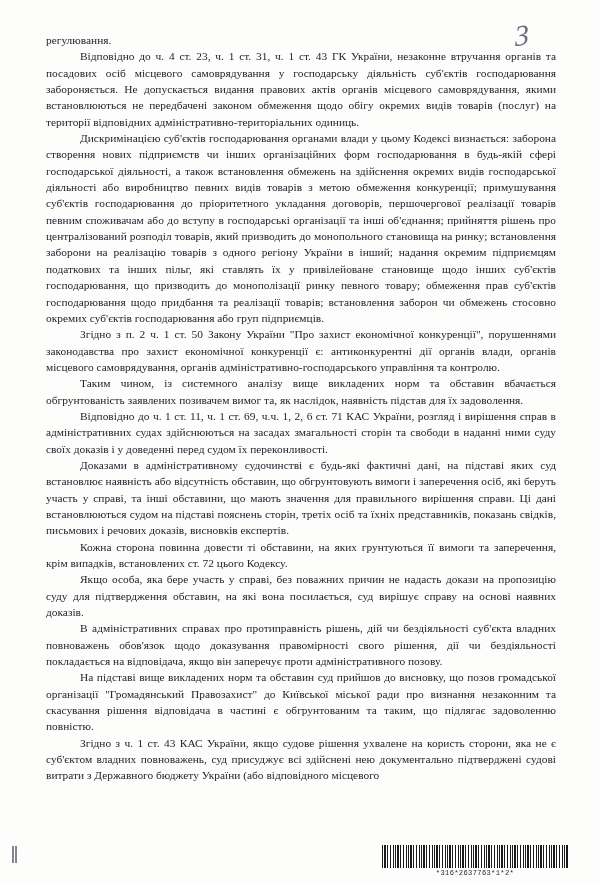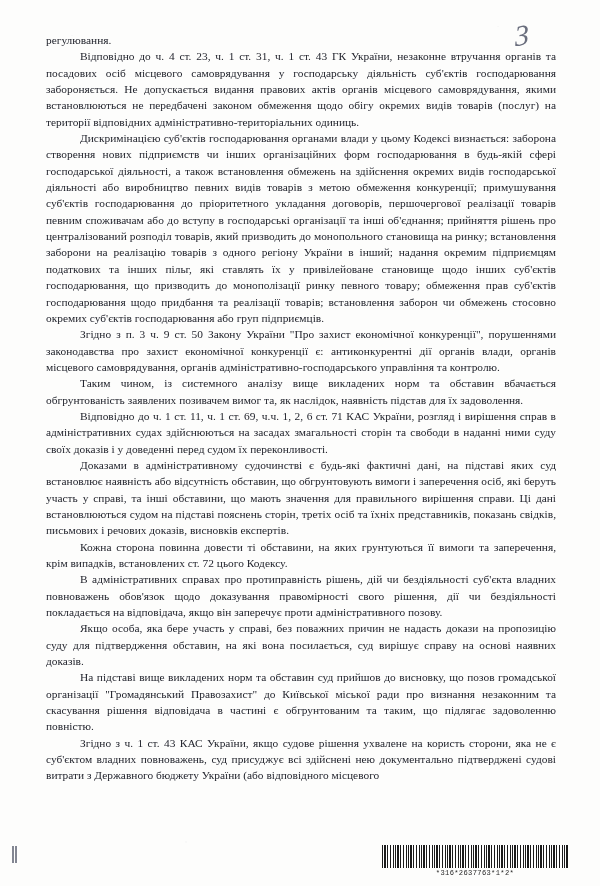--- a/index.html
+++ b/index.html
@@ -121,27 +121,27 @@
 <div class="page">
 
   <div class="paper-noise"></div>
 
   <div class="page-number-mark">3</div>
 
   <div class="body-text">
     <p class="no-indent">регулювання.</p>
     <p>Відповідно до ч. 4 ст. 23, ч. 1 ст. 31, ч. 1 ст. 43 ГК України, незаконне втручання органів та посадових осіб місцевого самоврядування у господарську діяльність суб'єктів господарювання забороняється. Не допускається видання правових актів органів місцевого самоврядування, якими встановлюються не передбачені законом обмеження щодо обігу окремих видів товарів (послуг) на території відповідних адміністративно-територіальних одиниць.</p>
     <p>Дискримінацією суб'єктів господарювання органами влади у цьому Кодексі визнається: заборона створення нових підприємств чи інших організаційних форм господарювання в будь-якій сфері господарської діяльності, а також встановлення обмежень на здійснення окремих видів господарської діяльності або виробництво певних видів товарів з метою обмеження конкуренції; примушування суб'єктів господарювання до пріоритетного укладання договорів, першочергової реалізації товарів певним споживачам або до вступу в господарські організації та інші об'єднання; прийняття рішень про централізований розподіл товарів, який призводить до монопольного становища на ринку; встановлення заборони на реалізацію товарів з одного регіону України в інший; надання окремим підприємцям податкових та інших пільг, які ставлять їх у привілейоване становище щодо інших суб'єктів господарювання, що призводить до монополізації ринку певного товару; обмеження прав суб'єктів господарювання щодо придбання та реалізації товарів; встановлення заборон чи обмежень стосовно окремих суб'єктів господарювання або груп підприємців.</p>
-    <p>Згідно з п. 3 ч. 9 ст. 50 Закону України "Про захист економічної конкуренції", порушеннями законодавства про захист економічної конкуренції є: антиконкурентні дії органів влади, органів місцевого самоврядування, органів адміністративно-господарського управління та контролю.</p>
+    <p>Згідно з п. 2 ч. 1 ст. 50 Закону України "Про захист економічної конкуренції", порушеннями законодавства про захист економічної конкуренції є: антиконкурентні дії органів влади, органів місцевого самоврядування, органів адміністративно-господарського управління та контролю.</p>
     <p>Таким чином, із системного аналізу вище викладених норм та обставин вбачається обгрунтованість заявлених позивачем вимог та, як наслідок, наявність підстав для їх задоволення.</p>
     <p>Відповідно до ч. 1 ст. 11, ч. 1 ст. 69, ч.ч. 1, 2, 6 ст. 71 КАС України, розгляд і вирішення справ в адміністративних судах здійснюються на засадах змагальності сторін та свободи в наданні ними суду своїх доказів і у доведенні перед судом їх переконливості.</p>
     <p>Доказами в адміністративному судочинстві є будь-які фактичні дані, на підставі яких суд встановлює наявність або відсутність обставин, що обгрунтовують вимоги і заперечення осіб, які беруть участь у справі, та інші обставини, що мають значення для правильного вирішення справи. Ці дані встановлюються судом на підставі пояснень сторін, третіх осіб та їхніх представників, показань свідків, письмових і речових доказів, висновків експертів.</p>
     <p>Кожна сторона повинна довести ті обставини, на яких грунтуються її вимоги та заперечення, крім випадків, встановлених ст. 72 цього Кодексу.</p>
+    <p>Якщо особа, яка бере участь у справі, без поважних причин не надасть докази на пропозицію суду для підтвердження обставин, на які вона посилається, суд вирішує справу на основі наявних доказів.</p>
     <p>В адміністративних справах про протиправність рішень, дій чи бездіяльності суб'єкта владних повноважень обов'язок щодо доказування правомірності свого рішення, дії чи бездіяльності покладається на відповідача, якщо він заперечує проти адміністративного позову.</p>
-    <p>Якщо особа, яка бере участь у справі, без поважних причин не надасть докази на пропозицію суду для підтвердження обставин, на які вона посилається, суд вирішує справу на основі наявних доказів.</p>
     <p>На підставі вище викладених норм та обставин суд прийшов до висновку, що позов громадської організації "Громадянський Правозахист" до Київської міської ради про визнання незаконним та скасування рішення відповідача в частині є обгрунтованим та таким, що підлягає задоволенню повністю.</p>
     <p>Згідно з ч. 1 ст. 43 КАС України, якщо судове рішення ухвалене на користь сторони, яка не є суб'єктом владних повноважень, суд присуджує всі здійснені нею документально підтверджені судові витрати з Державного бюджету України (або відповідного місцевого</p>
   </div>
 
   <div class="margin-tick"></div>
 
   <div class="barcode-block">
     <div class="barcode-bars"></div>
     <div class="barcode-caption">*316*2637763*1*2*</div>
   </div>

